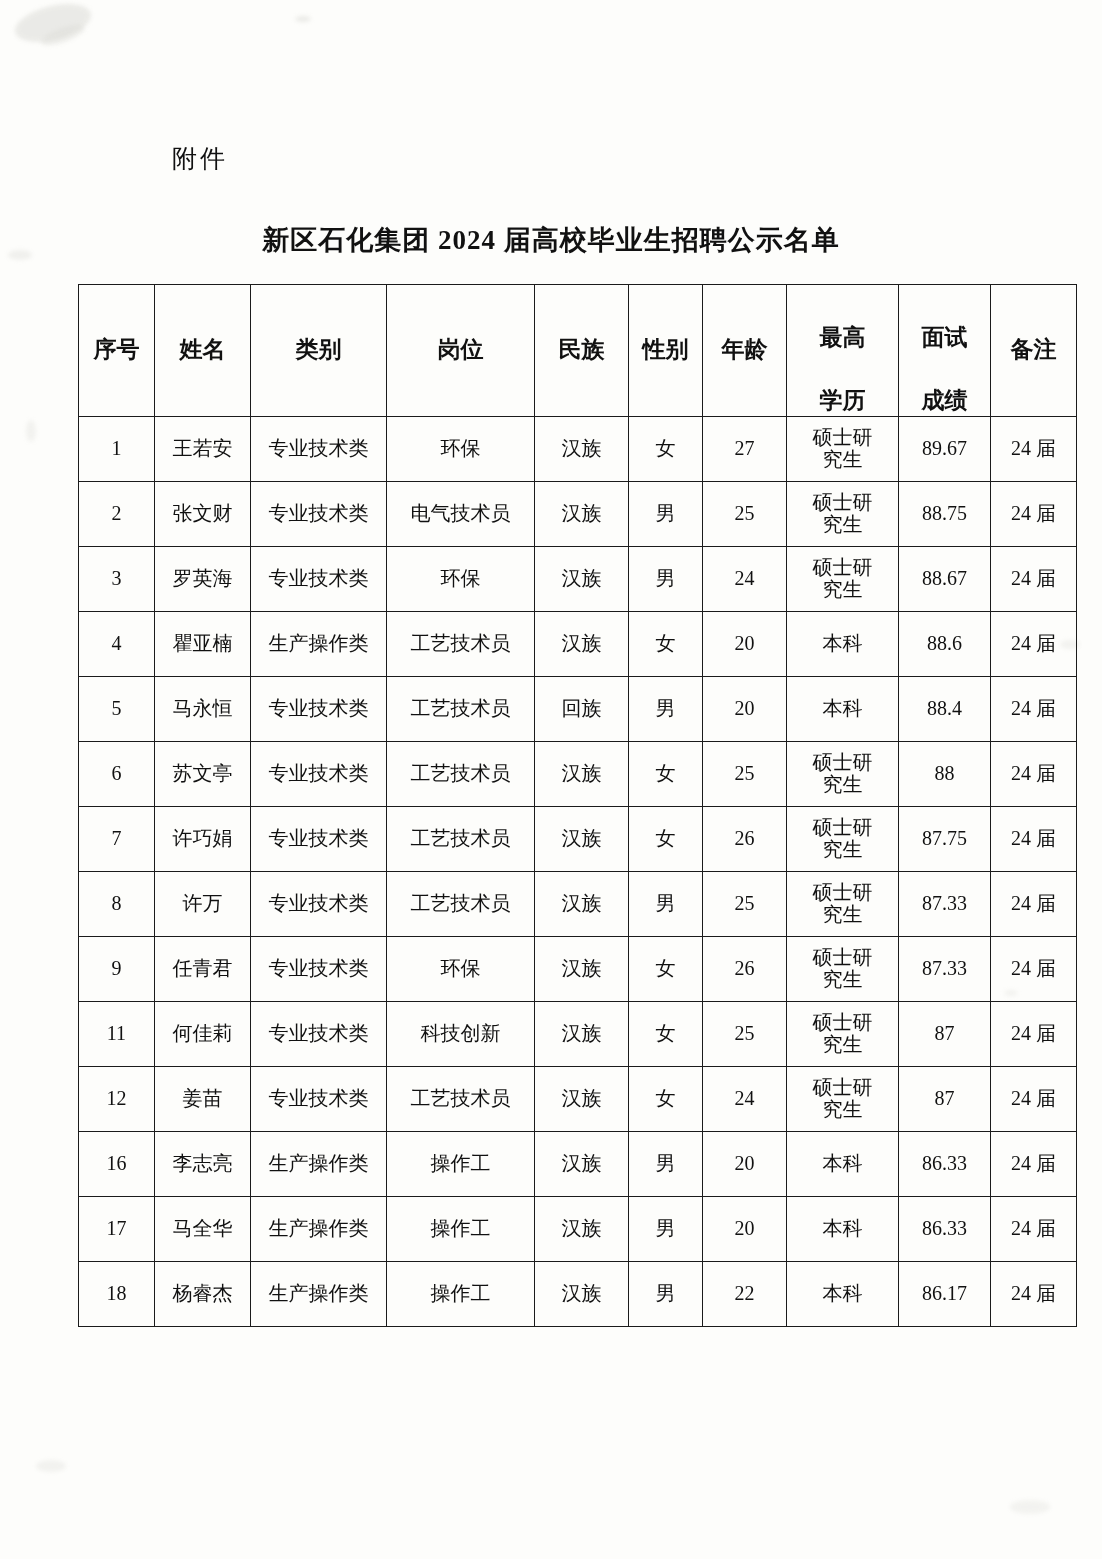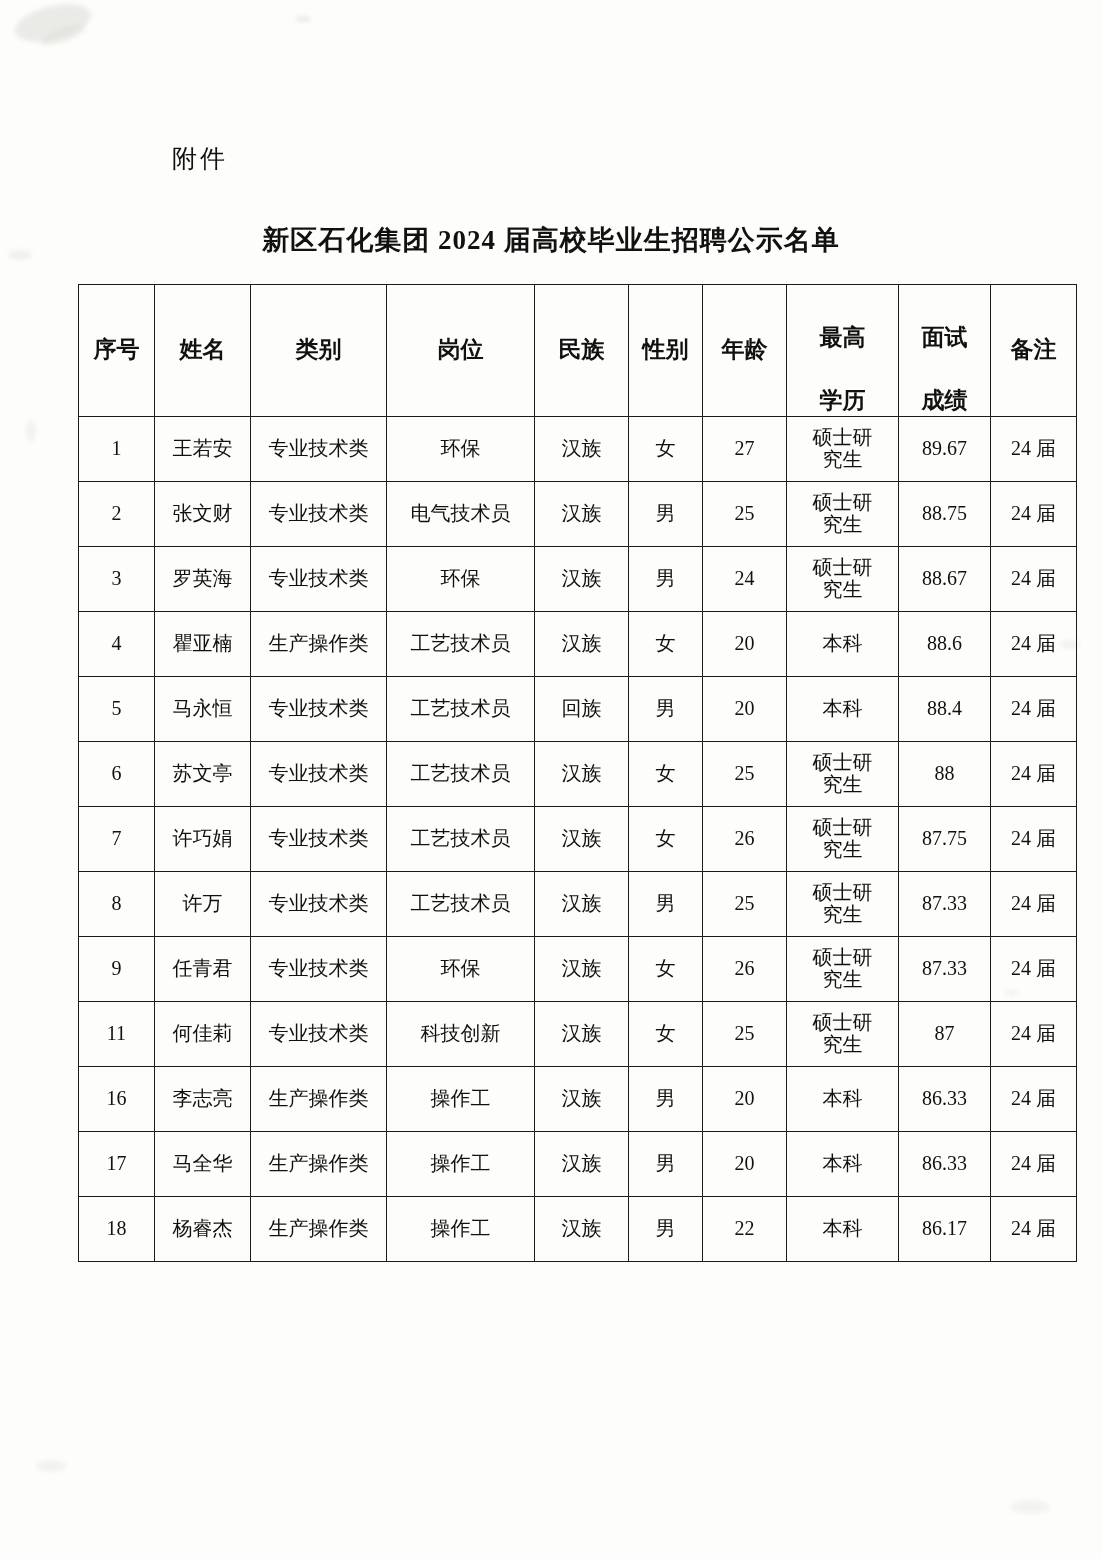--- a/index.html
+++ b/index.html
@@ -297,20 +297,35 @@
             <td>女</td>
             <td>25</td>
             <td>
               <span class="edu-2line">硕士研</span>
               <span class="edu-2line">究生</span>
             </td>
             <td>87</td>
             <td>24 届</td>
           </tr>
           <tr>
+            <td>12</td>
+            <td>姜苗</td>
+            <td>专业技术类</td>
+            <td>工艺技术员</td>
+            <td>汉族</td>
+            <td>女</td>
+            <td>24</td>
+            <td>
+              <span class="edu-2line">硕士研</span>
+              <span class="edu-2line">究生</span>
+            </td>
+            <td>87</td>
+            <td>24 届</td>
+          </tr>
+          <tr>
             <td>16</td>
             <td>李志亮</td>
             <td>生产操作类</td>
             <td>操作工</td>
             <td>汉族</td>
             <td>男</td>
             <td>20</td>
             <td>本科</td>
             <td>86.33</td>
             <td>24 届</td>

